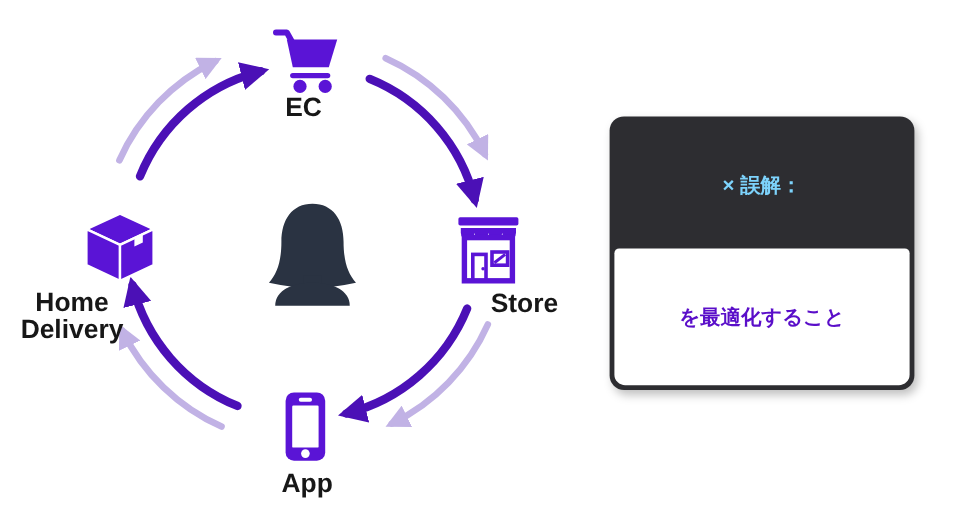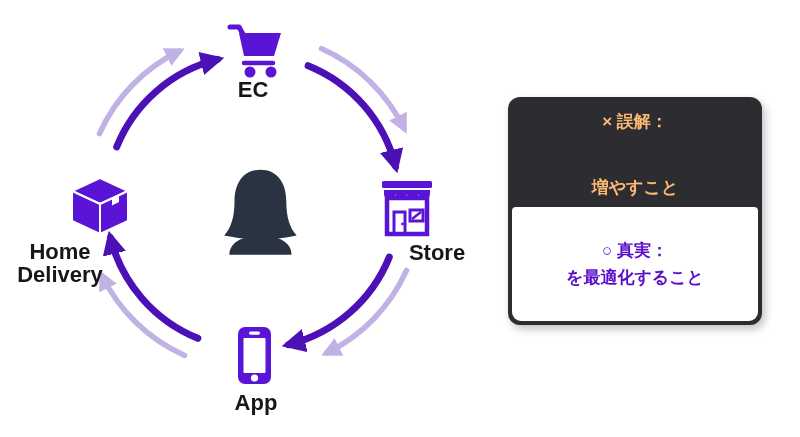--- a/index.html
+++ b/index.html
@@ -36,21 +36,21 @@
     text-align: center;
     font-weight: 700;
     font-size: 17px;
     line-height: 27px;
     display: flex;
     flex-direction: column;
     justify-content: center;
   }
   .card-misconception {
     height: 106px;
-    color: #fdba74;
+    color: #7dd3fc;
     flex: 0 0 auto;
     gap: 39px;
   }
   .card-truth {
     flex: 1 1 auto;
     background: #ffffff;
     color: #5a0ec9;
     border-radius: 4px 4px 9px 9px;
   }
 </style>
@@ -123,21 +123,19 @@
     <g transform="translate(216,166) scale(0.74)" fill="#2a3342">
       <path d="M60,5 C37,5 25,23 25,48 C25,70 20,84 11,94 Q60,105 109,94 C100,84 95,70 95,48 C95,23 83,5 60,5 Z"></path>
       <rect x="50" y="86" width="20" height="20"></rect>
       <path d="M18,120 C18,102 38,94 60,94 C82,94 102,102 102,120 Z"></path>
     </g>
   </svg>
 
   <div class="callout-card">
     <div class="card-section card-misconception">
       <div>× 誤解：</div>
-      <div>増やすこと</div>
     </div>
     <div class="card-section card-truth">
-      <div>○ 真実：</div>
       <div>を最適化すること</div>
     </div>
   </div>
 
 </div>
 
 </body></html>

